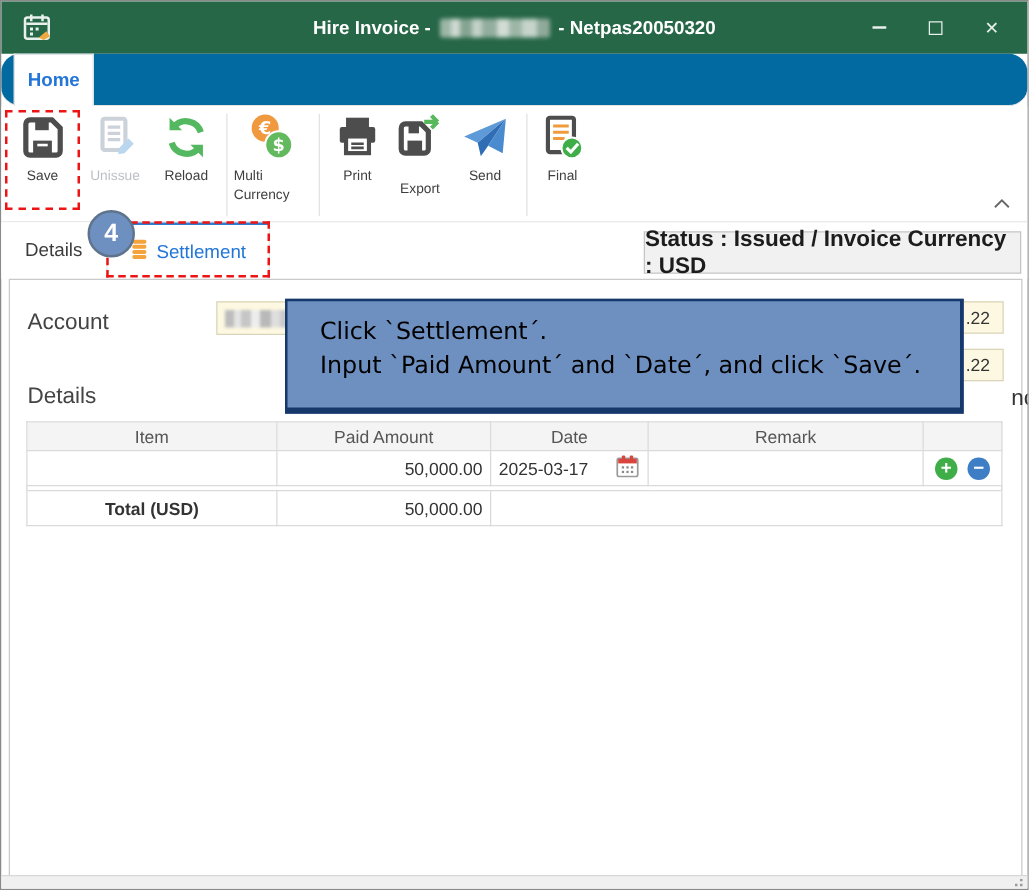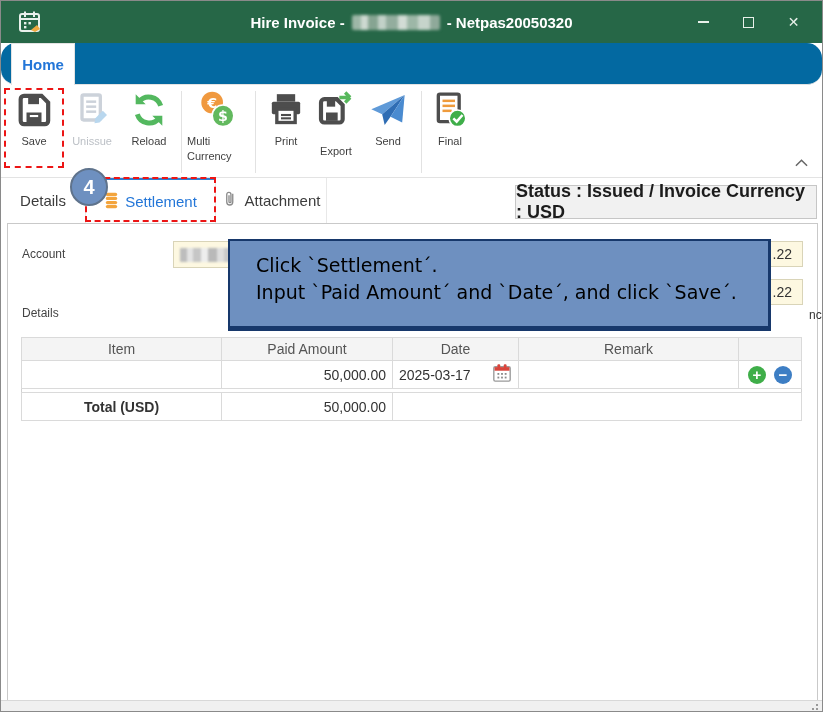--- a/index.html
+++ b/index.html
@@ -42,21 +42,21 @@
   .doc-tabs { position:absolute; left:0; top:177px; width:100%; height:45px; background:#fff; }
   .dtab { position:absolute; top:0; height:45px; display:flex; align-items:center; justify-content:center; gap:7px;
           font-size:15px; color:#3c3c3c; border-right:1px solid #e8e8e8; background:#fff; cursor:default; }
   .dtab.active { color:#2376d8; border-top:2px solid #2e7dd1; font-weight:400; }
   .status-box { position:absolute; left:514px; top:184px; width:302px; height:34px;
     background:#f1f1f1; border:1px solid #c6c6c6; display:flex; align-items:center; justify-content:center;
     font-size:18px; font-weight:700; color:#1c1c1c; }
   
   .pane { position:absolute; left:6px; top:222px; width:811px; height:479px; background:#fff;
     border:1px solid #c9c9c9; border-top:1px solid #c9c9c9; }
-  .lbl { position:absolute; font-size:12px; color:#444; }
+  .lbl { position:absolute; font-size:18px; color:#444; }
   .cream-field { position:absolute; background:#fdf8e1; border:1px solid #d9d4b8; font-size:14px; color:#333;
     display:flex; align-items:center; }
   .redact-acc { display:inline-block; width:58px; height:14px; margin-left:6px; border-radius:1px;
     background:linear-gradient(90deg,#bdbdbd 0 7px,#e3e3e3 7px 13px,#c6c6c6 13px 21px,#ededed 21px 28px,#b9b9b9 28px 37px,#dedede 37px 44px,#c9c9c9 44px 52px,#e8e8e8 52px 58px);
     filter:blur(1.2px); }
   .frag { justify-content:flex-end; padding-right:10px; }
   
   table.grid { position:absolute; left:20px; top:336px; width:780px; border-collapse:collapse;
     border:1px solid #d2d2d2; table-layout:fixed; font-size:14px; color:#333; }
   table.grid th { background:#f4f4f4; border:1px solid #dadada; font-weight:400; color:#555; height:23px; }
@@ -248,28 +248,20 @@
         <svg viewBox="0 0 16 20" width="13" height="17">
           <g fill="#f3a43c">
             <rect x="1" y="0.5" width="14" height="4" rx="2"></rect>
             <rect x="1" y="5.5" width="14" height="4" rx="2"></rect>
             <rect x="1" y="10.5" width="14" height="4" rx="2"></rect>
             <rect x="1" y="15.5" width="14" height="4" rx="2"></rect>
           </g>
         </svg>
       </span>
       <span>Settlement</span>
-    </div>
-    <div class="dtab" style="left:216px; width:110px; border-left:none;">
-      <span>
-        <svg viewBox="0 0 20 24" width="15" height="18">
-          <path d="M13 5v11a4 4 0 0 1-8 0V6a2.8 2.8 0 0 1 5.6 0v9.5a1.3 1.3 0 0 1-2.6 0V7" fill="none" stroke="#8b8b8b" stroke-width="1.8"></path>
-        </svg>
-      </span>
-      <span>Attachment</span>
     </div>
   </div>
 
   <div class="status-box">Status : Issued / Invoice Currency : USD</div>
 
   <div class="pane"></div>
 
   <span class="lbl" style="left:21px; top:246px;">Account</span>
   <div class="cream-field" style="left:172px; top:240px; width:80px; height:27px;">
     <span class="redact-acc"></span>

